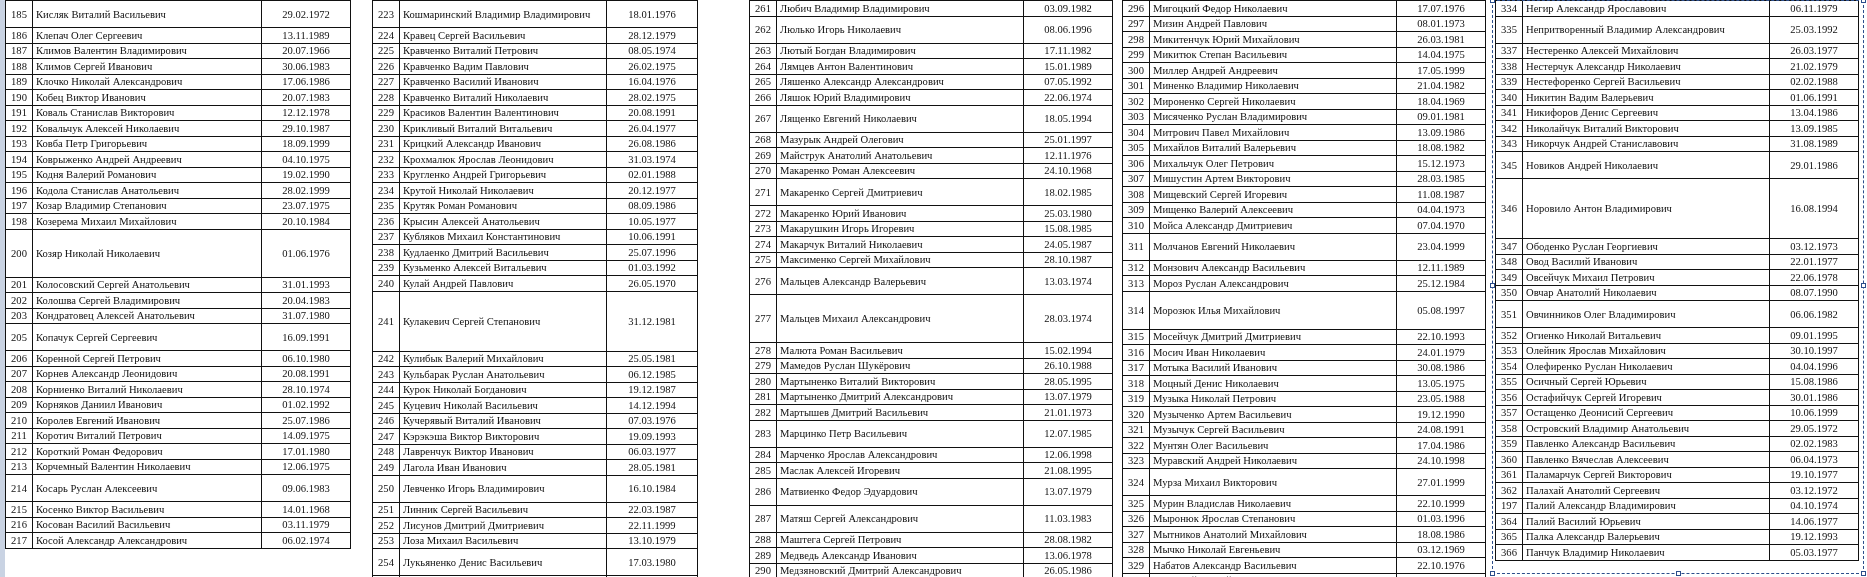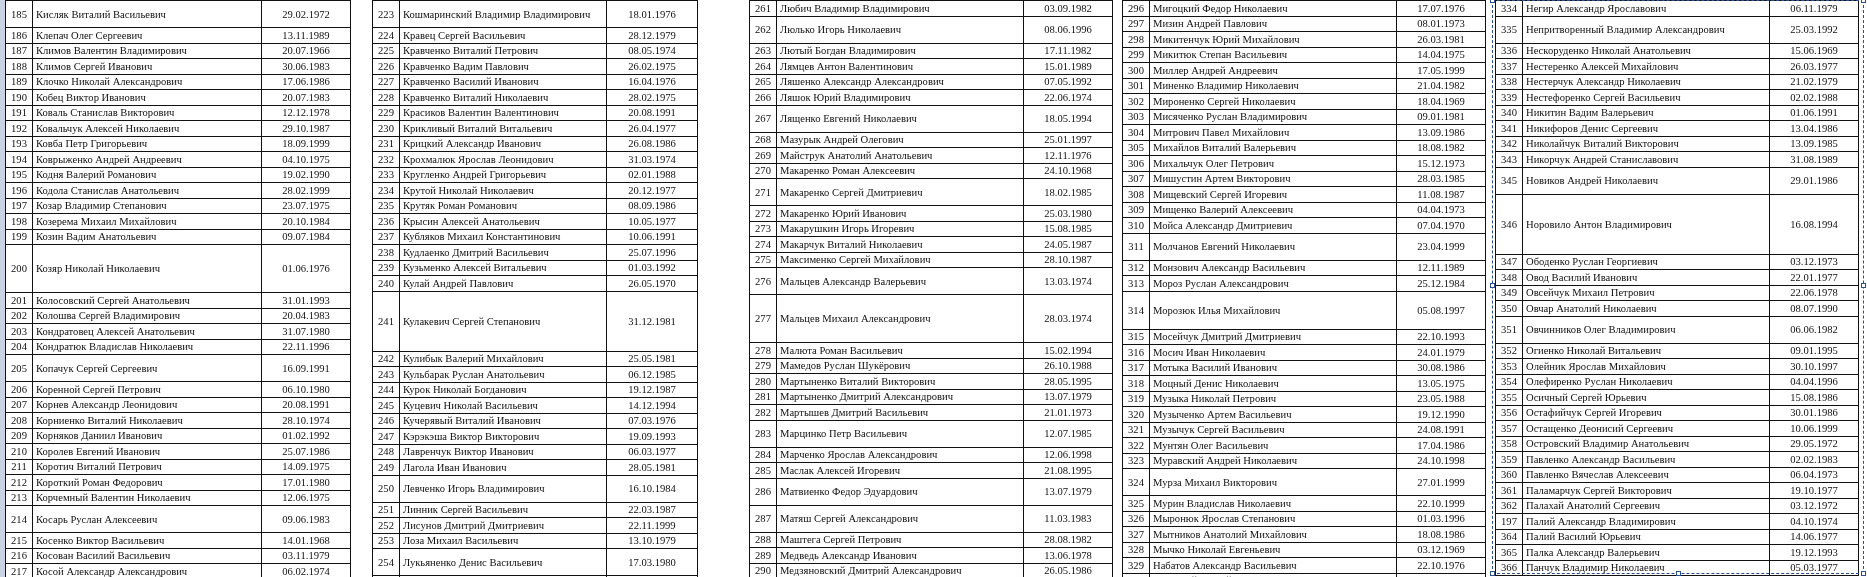--- a/index.html
+++ b/index.html
@@ -95,49 +95,39 @@
         <tr>
           <td class="n">197</td>
           <td class="nm">Козар Владимир Степанович</td>
           <td class="d">23.07.1975</td>
         </tr>
         <tr>
           <td class="n">198</td>
           <td class="nm">Козерема Михаил Михайлович</td>
           <td class="d">20.10.1984</td>
         </tr>
-        <tr>
-          <td class="n">199</td>
-          <td class="nm">Козин Вадим Анатольевич</td>
-          <td class="d">09.07.1984</td>
-        </tr>
         <tr class="t4">
           <td class="n">200</td>
           <td class="nm">Козяр Николай Николаевич</td>
           <td class="d">01.06.1976</td>
         </tr>
         <tr>
           <td class="n">201</td>
           <td class="nm">Колосовский Сергей Анатольевич</td>
           <td class="d">31.01.1993</td>
         </tr>
         <tr>
           <td class="n">202</td>
           <td class="nm">Колошва Сергей Владимирович</td>
           <td class="d">20.04.1983</td>
         </tr>
         <tr>
           <td class="n">203</td>
           <td class="nm">Кондратовец Алексей Анатольевич</td>
           <td class="d">31.07.1980</td>
-        </tr>
-        <tr>
-          <td class="n">204</td>
-          <td class="nm">Кондратюк Владислав Николаевич</td>
-          <td class="d">22.11.1996</td>
         </tr>
         <tr class="t2">
           <td class="n">205</td>
           <td class="nm">Копачук Сергей Сергеевич</td>
           <td class="d">16.09.1991</td>
         </tr>
         <tr>
           <td class="n">206</td>
           <td class="nm">Коренной Сергей Петрович</td>
           <td class="d">06.10.1980</td>
@@ -713,25 +703,20 @@
       <tbody>
         <tr>
           <td class="n">334</td>
           <td class="nm">Негир Александр Ярославович</td>
           <td class="d">06.11.1979</td>
         </tr>
         <tr class="t2">
           <td class="n">335</td>
           <td class="nm">Непритворенный Владимир Александрович</td>
           <td class="d">25.03.1992</td>
-        </tr>
-        <tr>
-          <td class="n">336</td>
-          <td class="nm">Нескоруденко Николай Анатольевич</td>
-          <td class="d">15.06.1969</td>
         </tr>
         <tr>
           <td class="n">337</td>
           <td class="nm">Нестеренко Алексей Михайлович</td>
           <td class="d">26.03.1977</td>
         </tr>
         <tr>
           <td class="n">338</td>
           <td class="nm">Нестерчук Александр Николаевич</td>
           <td class="d">21.02.1979</td>

